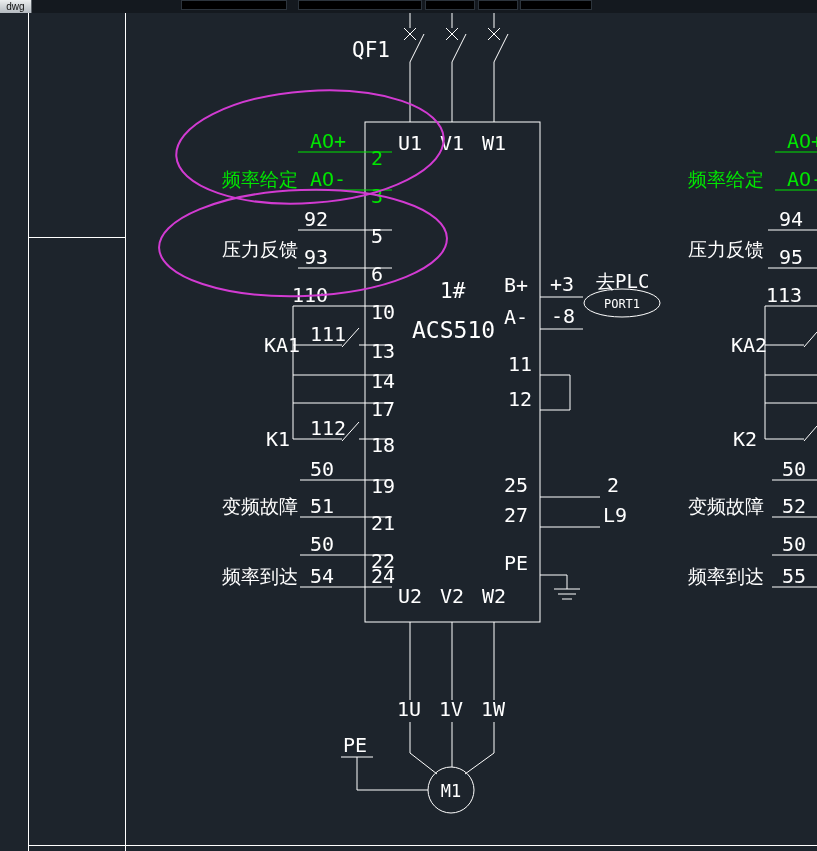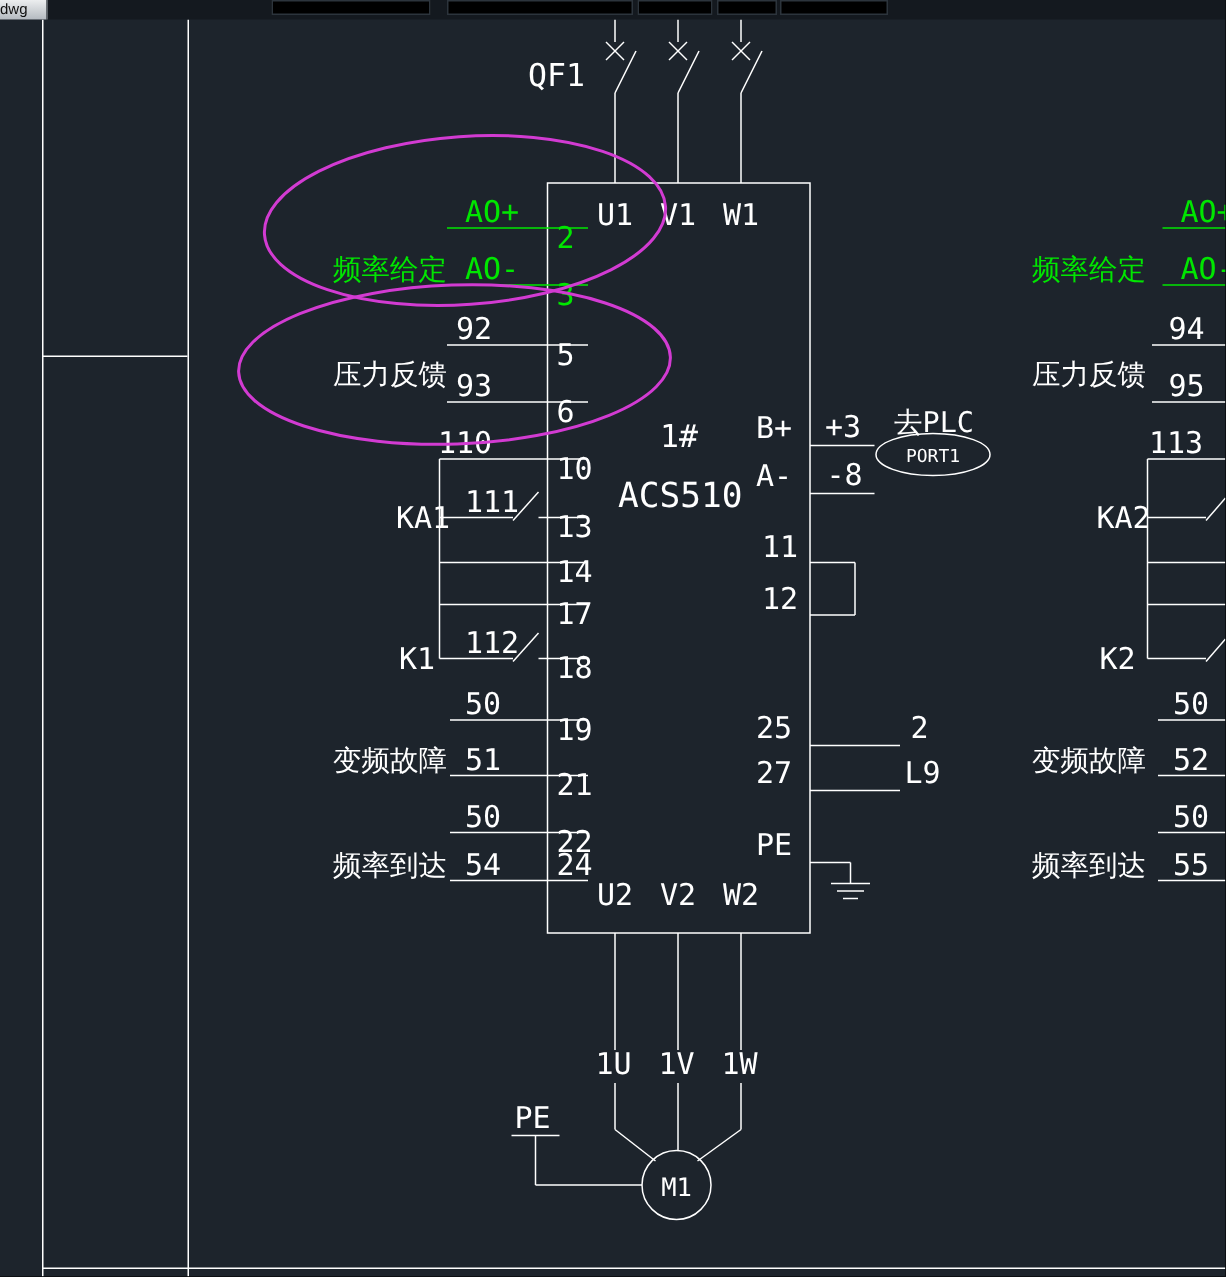--- a/index.html
+++ b/index.html
@@ -1,21 +1,21 @@
 <!DOCTYPE html>
 <html><head>
 <meta charset="utf-8">
 <style>
   html,body{margin:0;padding:0;background:#000;}
   .screen{position:relative;width:817px;height:851px;overflow:hidden;
           background:#1d242c;font-family:"DejaVu Sans Mono","Liberation Mono",monospace;}
   .topbar{position:absolute;left:0;top:0;width:817px;height:13px;background:#14191f;z-index:5;}
   .dwg-tab{position:absolute;left:0;top:0;width:31px;height:13px;
            background:linear-gradient(#eceeef,#b4bac0);color:#101010;
-           font-size:10px;line-height:13px;text-align:left;
+           font-size:10px;line-height:13px;text-align:center;
            font-family:"Liberation Sans",sans-serif;border-right:1px solid #5a6066;}
   .topbox{position:absolute;top:0;height:10px;background:#000;border:1px solid #2c343c;box-sizing:border-box;}
   svg{position:absolute;left:0;top:0;}
   svg line, svg rect, svg circle, svg path{stroke:#ffffff;stroke-width:1;fill:none;}
   svg ellipse{fill:none;}
   .lg{stroke:#00e600;}
   .lm{stroke:#d23bd2;stroke-width:2;}
   .lw{stroke:#ffffff;}
   svg text{fill:#ffffff;font-family:"DejaVu Sans Mono","Liberation Mono",monospace;font-size:20px;}
   text.green{fill:#00e600;}

